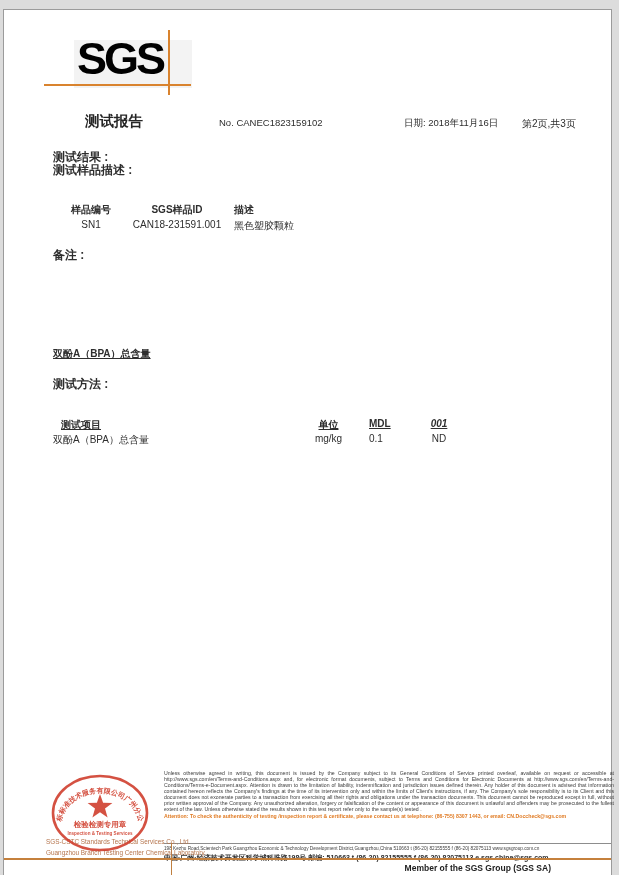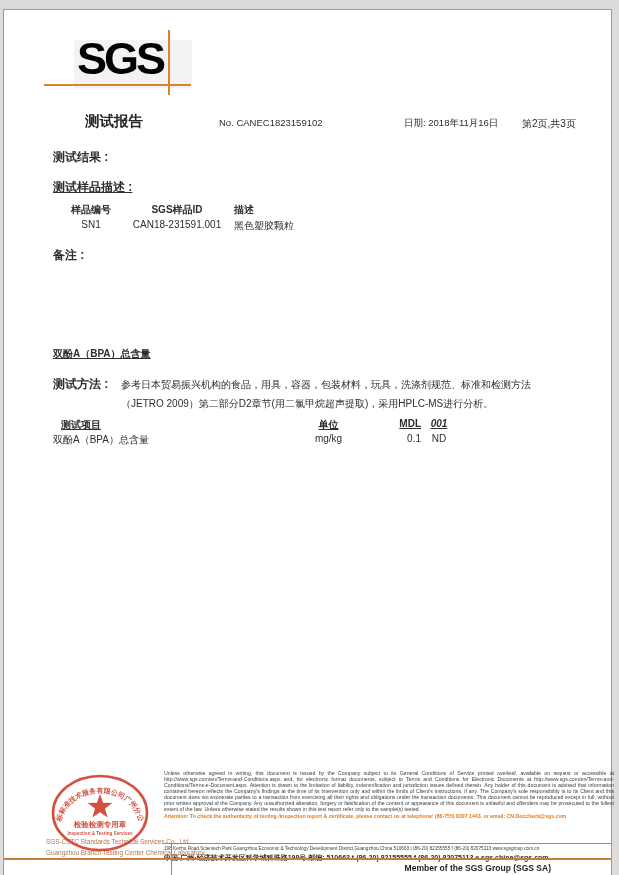--- a/index.html
+++ b/index.html
@@ -14,37 +14,37 @@
   .logo-hline{position:absolute;left:40px;top:74px;width:147px;height:2px;background:#d9832e;}
   .logo-vline{position:absolute;left:164px;top:20px;width:2px;height:65px;background:#d9832e;}
   
   .doc-title{position:absolute;left:37px;top:102px;font-size:14.5px;font-weight:bold;color:#262626;margin-left:44px;}
   .report-no{position:absolute;left:215px;top:107px;font-size:9.5px;}
   .report-date{position:absolute;left:400px;top:107px;font-size:9.5px;}
   .page-info{position:absolute;left:518px;top:107px;font-size:10px;}
   
   .label{font-size:12px;font-weight:bold;color:#2e2e2e;}
   .results-label{position:absolute;left:49px;top:139px;}
-  .sample-heading{position:absolute;left:49px;top:169px;text-decoration:underline;}
+  .sample-heading{position:absolute;left:49px;top:152px;}
   .cell{position:absolute;font-size:10px;}
   .bold{font-weight:bold;}
   .s-r1{top:193px;} .s-r2{top:209px;}
   .s-c1{left:47px;width:80px;text-align:center;}
   .s-c2{left:118px;width:110px;text-align:center;}
   .s-c3{left:230px;width:150px;}
   .remarks-heading{position:absolute;left:49px;top:237px;}
   .remarks-list{position:absolute;left:99px;top:255px;font-size:9.5px;line-height:19px;white-space:pre-line;}
   .bpa-title{position:absolute;left:49px;top:337px;font-size:10px;font-weight:bold;text-decoration:underline;}
   .method-label{position:absolute;left:49px;top:366px;}
   .method-text{position:absolute;left:117px;top:365px;width:448px;font-size:10px;line-height:19px;}
   .t-head{top:408px;font-weight:bold;text-decoration:underline;}
   .t-row{top:423px;}
   .t-c1{left:57px;} .t-c1r{left:49px;}
   .t-c2{left:297px;width:55px;text-align:center;}
-  .t-c3{left:365px;width:52px;text-align:right;}
+  .t-c3{left:365px;width:52px;text-align:left;}
   .t-c4{left:410px;width:50px;text-align:center;}
   .italic{font-style:italic;}
   
   .disclaimer-wrap{position:absolute;left:160px;top:760px;width:900px;
     transform:scale(0.5);transform-origin:0 0;}
   .disclaimer{font-size:10.4px;line-height:1.17;color:#3d3d3d;text-align:justify;margin:0;}
   .attention{font-size:10.4px;line-height:1.2;color:#e07a22;font-weight:bold;margin:2px 0 0 0;}
   .addr{position:absolute;left:160px;top:833px;width:447px;border-top:1px solid #8d8d8d;padding-top:1px;}
   .addr-en{font-size:9.4px;white-space:nowrap;transform:scale(0.5);transform-origin:0 0;
     width:200%;color:#3d3d3d;}
@@ -79,21 +79,20 @@
     <div class="cell bold s-r1 s-c2">SGS样品ID</div>
     <div class="cell bold s-r1 s-c3">描述</div>
     <div class="cell s-r2 s-c1">SN1</div>
     <div class="cell s-r2 s-c2">CAN18-231591.001</div>
     <div class="cell s-r2 s-c3">黑色塑胶颗粒</div>
 
     <div class="label remarks-heading">备注 :</div>
 
     <div class="bpa-title">双酚A（BPA）总含量</div>
     <div class="label method-label">测试方法 :</div>
-    <div class="method-text">参考日本贸易振兴机构的食品，用具，容器，包装材料，玩具，洗涤剂规范、标准和检测方法（JETRO 2009）第二部分D2章节(用二氯甲烷超声提取)，采用HPLC-MS进行分析。</div>
 
     <div class="cell t-head t-c1">测试项目</div>
     <div class="cell t-head t-c2">单位</div>
     <div class="cell t-head t-c3">MDL</div>
     <div class="cell t-head t-c4 italic">001</div>
     <div class="cell t-row t-c1r">双酚A（BPA）总含量</div>
     <div class="cell t-row t-c2">mg/kg</div>
     <div class="cell t-row t-c3">0.1</div>
     <div class="cell t-row t-c4">ND</div>
 

